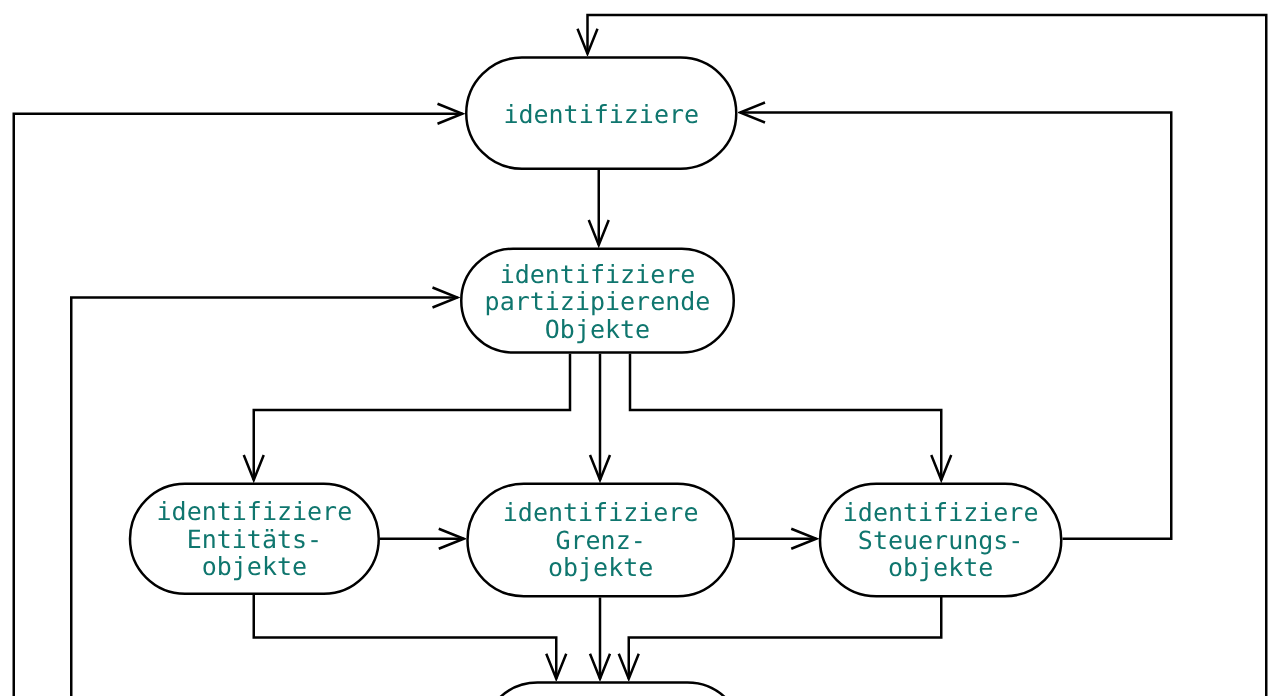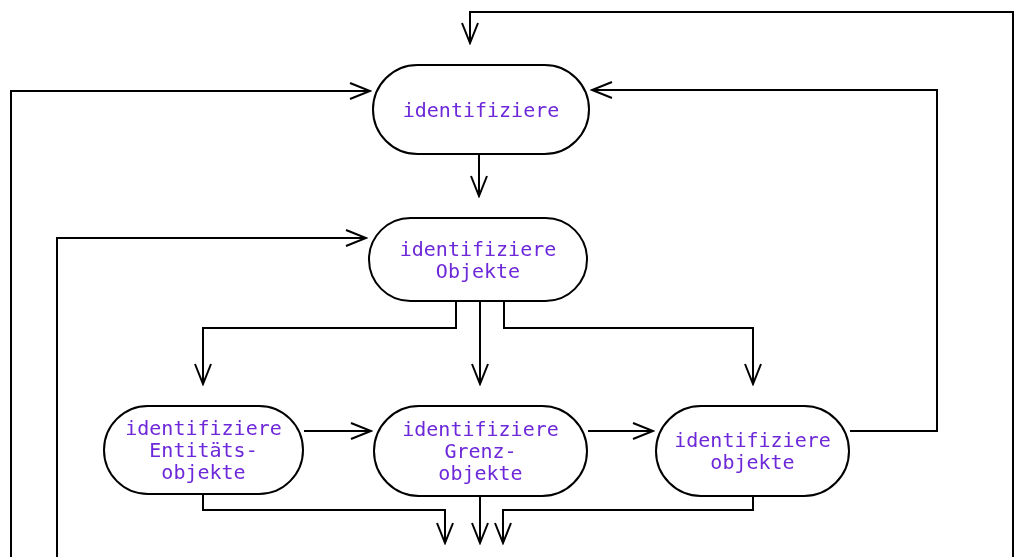--- a/index.html
+++ b/index.html
@@ -16,31 +16,30 @@
     left: 0; top: 0;
     width: 1024px; height: 557px;
     z-index: 1;
   }
   #edge-layer path { stroke: #000000; stroke-width: 2; fill: none; }
   .node {
     position: absolute;
     box-sizing: border-box;
     border: 2px solid #000000;
     background: #ffffff;
-    color: #6d28d9;
+    color: #0f766e;
     display: flex;
     flex-direction: column;
     align-items: center;
     justify-content: center;
     text-align: center;
     font-size: 20px;
     line-height: 22px;
     white-space: nowrap;
     z-index: 2;
-    margin-top: 19px;
   }
   .node span { display: block; }
 </style>
 </head>
 <body>
 
 <div id="stage">
 
   <svg id="edge-layer" viewBox="0 0 1024 557" xmlns="http://www.w3.org/2000/svg">
     <defs>
@@ -75,35 +74,37 @@
 
     <path d="M753,476 L753,510 L503,510 L503,543" marker-end="url(#arrow)"></path>
   </svg>
 
   <div class="node" style="left:372px; top:45px; width:218px; height:91px; border-radius:46px;">
     <span>identifiziere</span>
   </div>
 
   <div class="node" style="left:368px; top:198px; width:220px; height:85px; border-radius:43px;">
     <span>identifiziere</span>
+    <span>partizipierende</span>
     <span>Objekte</span>
   </div>
 
   <div class="node" style="left:103px; top:386px; width:201px; height:90px; border-radius:45px;">
     <span>identifiziere</span>
     <span>Entitäts-</span>
     <span>objekte</span>
   </div>
 
   <div class="node" style="left:373px; top:386px; width:215px; height:92px; border-radius:46px;">
     <span>identifiziere</span>
     <span>Grenz-</span>
     <span>objekte</span>
   </div>
 
   <div class="node" style="left:655px; top:386px; width:195px; height:92px; border-radius:46px;">
     <span>identifiziere</span>
+    <span>Steuerungs-</span>
     <span>objekte</span>
   </div>
 
   <div class="node" style="left:385px; top:545px; width:210px; height:90px; border-radius:45px;"></div>
 
 </div>
 
 </body></html>

